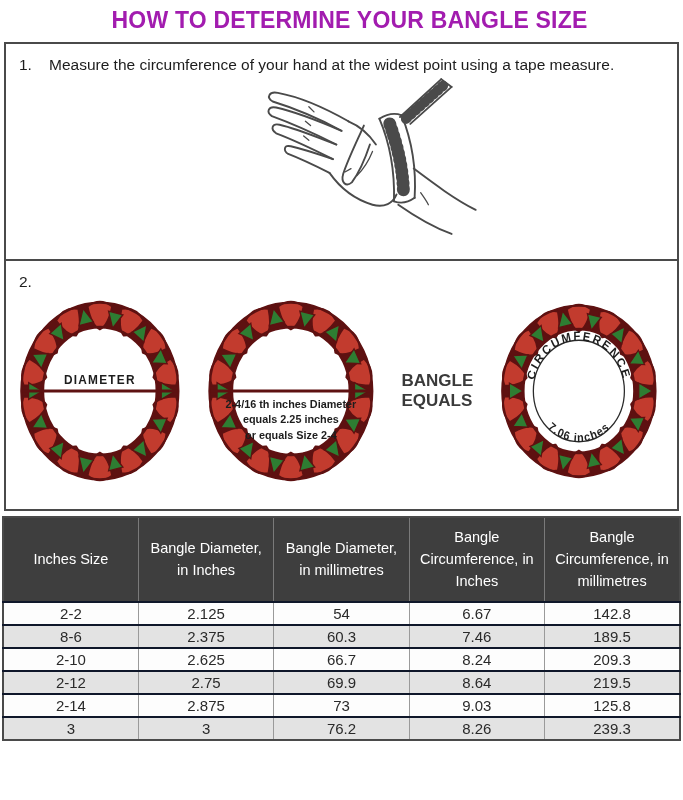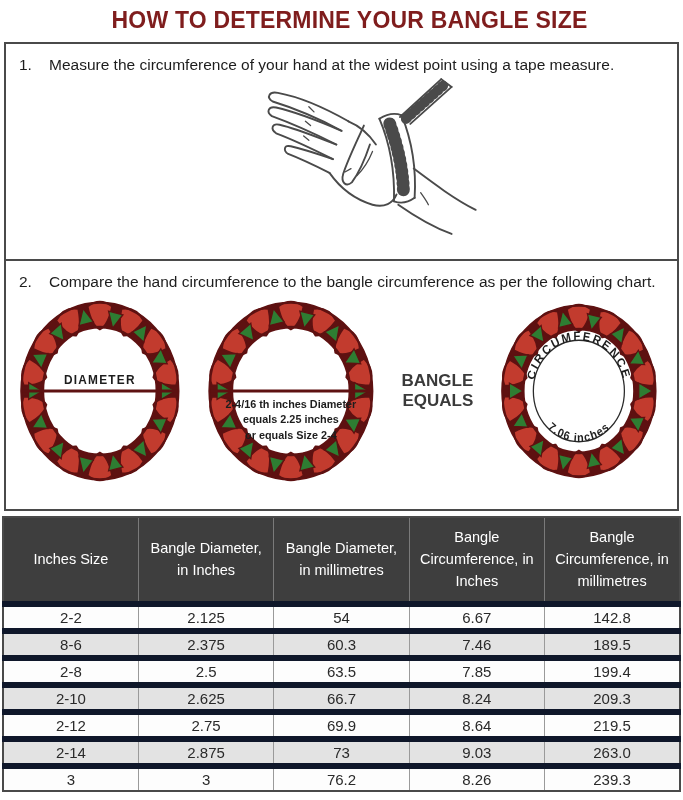--- a/index.html
+++ b/index.html
@@ -2,21 +2,21 @@
 <html><head>
 <meta charset="utf-8">
 <style>
   * { box-sizing: border-box; margin: 0; padding: 0; }
   body {
     width: 683px; height: 800px; margin: 0; background: #ffffff;
     font-family: "Liberation Sans", sans-serif; color: #222;
     position: relative; overflow: hidden;
   }
   .title {
-    text-align: center; font-size: 23px; font-weight: 700; color: #7f1d1d;
+    text-align: center; font-size: 23px; font-weight: 700; color: #a21caf;
     letter-spacing: 0.2px; padding: 7px 0 8px 16px;
   }
   .panel {
     border: 2px solid #4a4a4a; margin: 0 4px; background: #fff;
   }
   .panel1 { height: 219px; border-bottom: 2px solid #4a4a4a; }
   .panel2 { height: 250px; border-top: none; }
   .step-line {
     display: flex; align-items: baseline;
     padding: 12px 14px 0 13px; font-size: 15.5px; color: #1d1d1d;
@@ -24,38 +24,37 @@
   .step-num { width: 30px; flex: 0 0 30px; }
   .hand-wrap { text-align: center; margin-top: 0px; padding-left: 30px; }
   .bangles-row {
     display: flex; align-items: center; justify-content: space-between;
     padding: 8px 18px 0 12px;
     gap: 24px;
   }
   .equals-label {
     font-size: 17px; font-weight: 700; color: #3a3a3a; line-height: 1.2;
     margin: 0 2px;
-    text-align: right;
   }
   .bangle text, .bangle textPath {
     font-family: "Liberation Sans", sans-serif;
   }
   .size-table {
     width: 679px; margin: 5px 2px 0 2px; border-collapse: collapse;
     border: 2px solid #4a4a4a; table-layout: fixed; background: #fff;
   }
   .size-table th {
     background: #3e3e3e; color: #ffffff; font-weight: 400; font-size: 14.5px;
     line-height: 1.5; padding: 9px 10px; border-left: 1px solid #7a7a7a;
     text-align: center; vertical-align: middle;
   }
   .size-table th:first-child { border-left: none; }
   .size-table td {
     text-align: center; font-size: 15px; color: #2a2a2a;
-    padding: 2px 4px; border-top: 6px solid #0f172a;
+    padding: 2px 4px; border-top: 2px solid #0f172a;
     border-left: 1px solid #9a9a9a; background: #fdfdfd;
   }
   .size-table td:first-child { border-left: none; }
   .size-table tbody tr:nth-child(even) td { background: #e3e3e3; }
 </style>
 </head>
 <body>
 
 <div>
 
@@ -101,21 +100,20 @@
           <path d="M258,6 L270,15"></path>
           <path d="M217,52 L263,11" stroke-dasharray="1.5,5.5" stroke-width="12"></path>
         </g>
       </svg>
     </div>
   </section>
 
   <section class="panel panel2">
     <div class="step-line">
       <span class="step-num">2.</span>
-      <span class="step-text">Compare the hand circumference to the bangle circumference as per the following chart.</span>
     </div>
 
     <div class="bangles-row">
 
       <svg class="bangle" width="164" height="184" viewBox="0 0 200 200" preserveAspectRatio="none">
         <g class="ring">
             <circle cx="100" cy="100" r="83" fill="none" stroke="#5e1111" stroke-width="27"></circle>
             <path d="M85,8 Q100,-2 115,8 Q110,29 100,33 Q90,29 85,8 Z" fill="#c23b2e" stroke="#5e1111" stroke-width="2.2" transform="rotate(0 100 100)"></path>
             <path d="M85,8 Q100,-2 115,8 Q110,29 100,33 Q90,29 85,8 Z" fill="#c23b2e" stroke="#5e1111" stroke-width="2.2" transform="rotate(25.714285714285715 100 100)"></path>
             <path d="M85,8 Q100,-2 115,8 Q110,29 100,33 Q90,29 85,8 Z" fill="#c23b2e" stroke="#5e1111" stroke-width="2.2" transform="rotate(51.42857142857143 100 100)"></path>
@@ -264,46 +262,39 @@
           <td>142.8</td>
         </tr>
         <tr>
           <td>8-6</td>
           <td>2.375</td>
           <td>60.3</td>
           <td>7.46</td>
           <td>189.5</td>
         </tr>
         <tr>
-          <td>2-8</td>
-          <td>2.5</td>
-          <td>63.5</td>
-          <td>7.85</td>
-          <td>199.4</td>
-        </tr>
-        <tr>
           <td>2-10</td>
           <td>2.625</td>
           <td>66.7</td>
           <td>8.24</td>
           <td>209.3</td>
         </tr>
         <tr>
           <td>2-12</td>
           <td>2.75</td>
           <td>69.9</td>
           <td>8.64</td>
           <td>219.5</td>
         </tr>
         <tr>
           <td>2-14</td>
           <td>2.875</td>
           <td>73</td>
           <td>9.03</td>
-          <td>263.0</td>
+          <td>125.8</td>
         </tr>
         <tr>
           <td>3</td>
           <td>3</td>
           <td>76.2</td>
           <td>8.26</td>
           <td>239.3</td>
         </tr>
       </tbody>
   </table>

